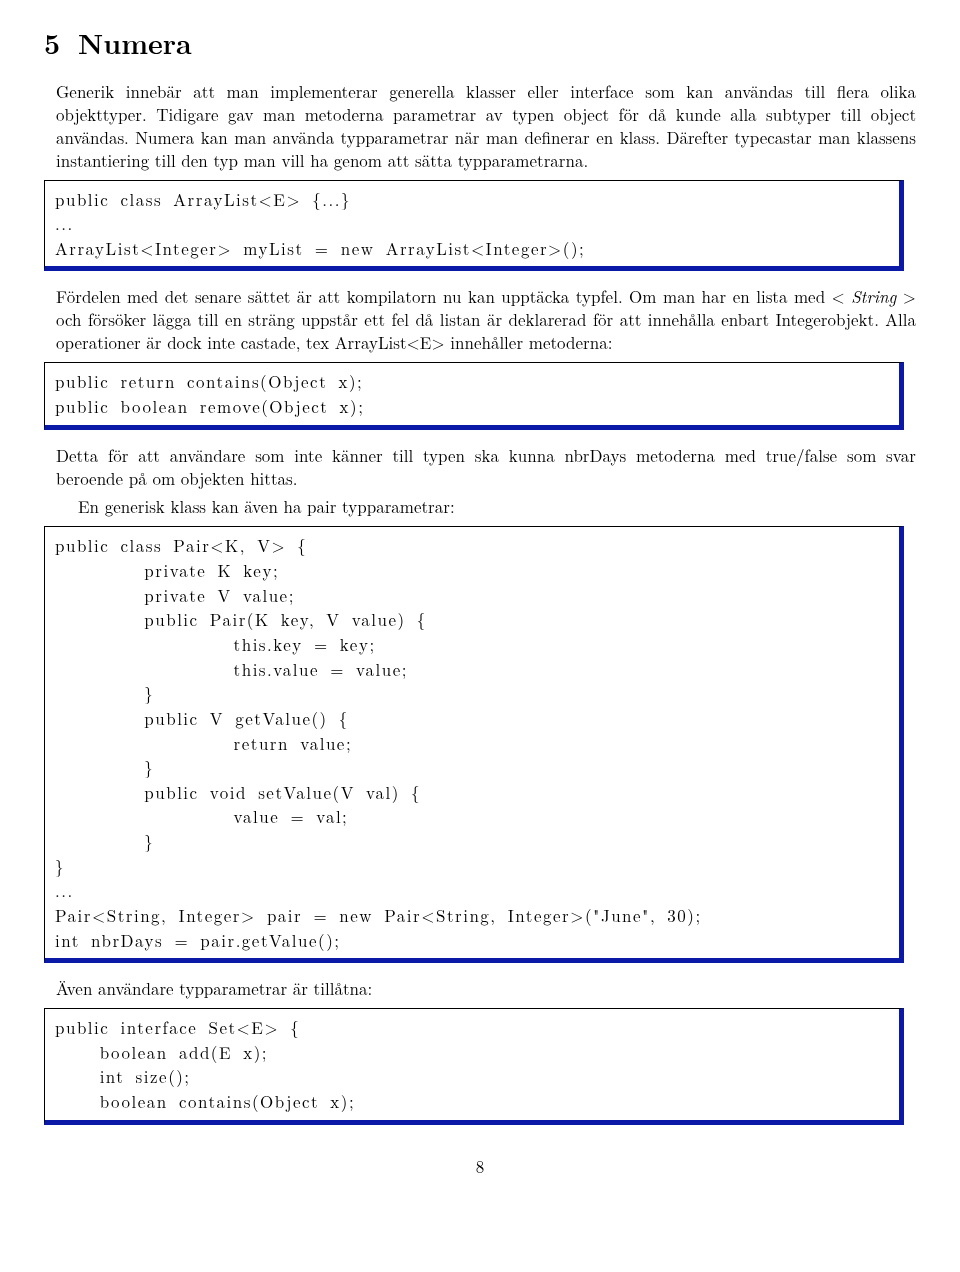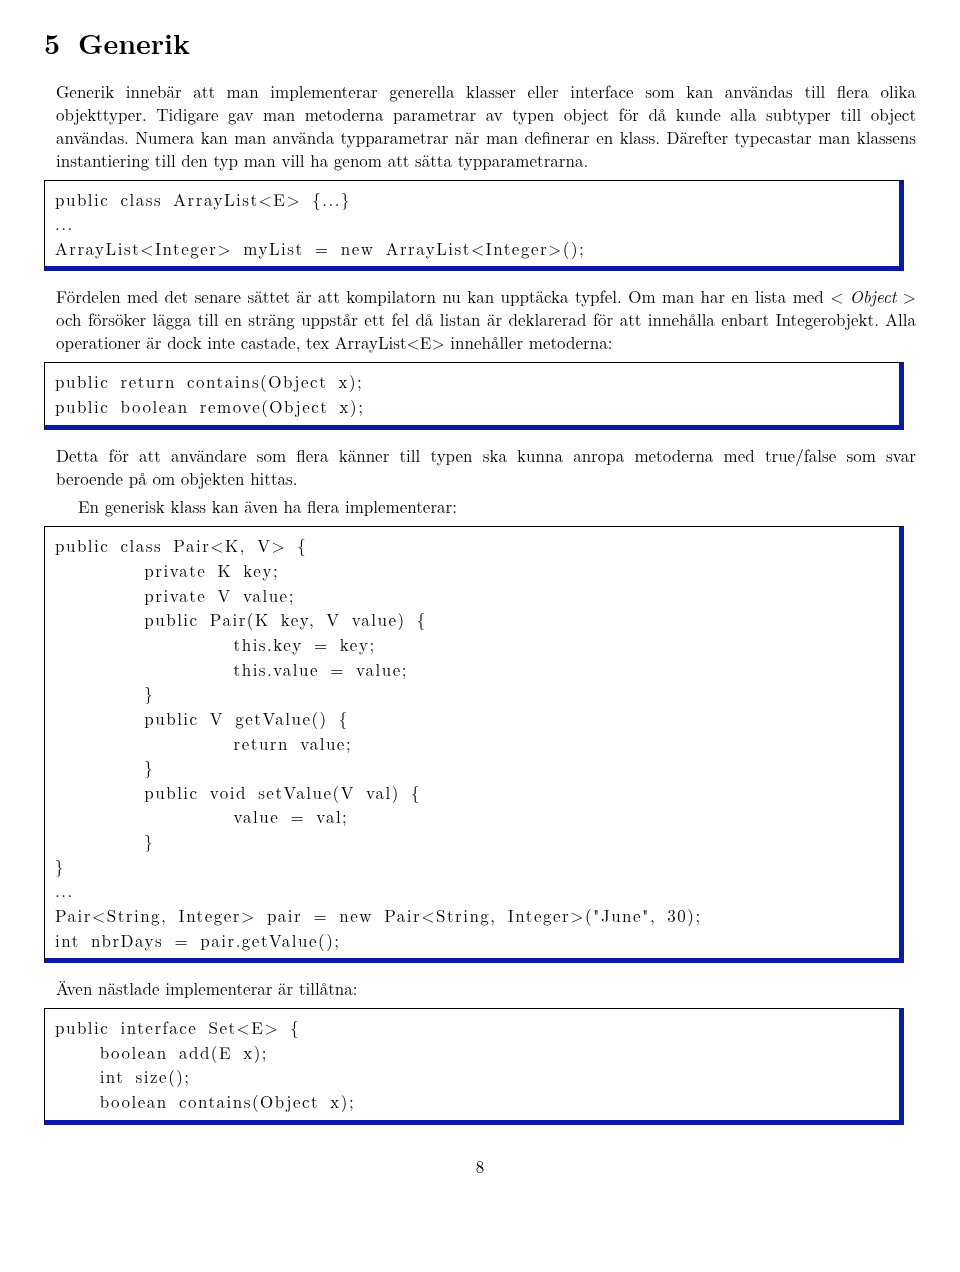--- a/index.html
+++ b/index.html
@@ -45,55 +45,55 @@
     text-align: center;
     margin-top: 30px;
     font-size: 17px;
   }
   .ital { font-style: italic; }
 </style>
 </head>
 <body>
 
 <h2 class="section">
-  <span class="num">5</span><span>Generik</span>
+  <span class="num">5</span><span>Numera</span>
 </h2>
 
 <p>Generik innebär att man implementerar generella klasser eller interface som kan användas till flera olika objekttyper. Tidigare gav man metoderna parametrar av typen object för då kunde alla subtyper till object användas. Numera kan man använda typparametrar när man definerar en klass. Därefter typecastar man klassens instantiering till den typ man vill ha genom att sätta typparametrarna.</p>
 
 <div class="codebox">public class ArrayList&lt;E&gt; {...}
 ...
 ArrayList&lt;Integer&gt; myList = new ArrayList&lt;Integer&gt;();</div>
 
-<p><span>Fördelen med det senare sättet är att kompilatorn nu kan upptäcka typfel. Om man har en lista med &lt; </span><span class="ital">Object</span><span> &gt; och försöker lägga till en sträng uppstår ett fel då listan är deklarerad för att innehålla enbart Integerobjekt. Alla operationer är dock inte castade, tex ArrayList&lt;E&gt; innehåller metoderna:</span></p>
+<p><span>Fördelen med det senare sättet är att kompilatorn nu kan upptäcka typfel. Om man har en lista med &lt; </span><span class="ital">String</span><span> &gt; och försöker lägga till en sträng uppstår ett fel då listan är deklarerad för att innehålla enbart Integerobjekt. Alla operationer är dock inte castade, tex ArrayList&lt;E&gt; innehåller metoderna:</span></p>
 
 <div class="codebox">public return contains(Object x);
 public boolean remove(Object x);</div>
 
-<p>Detta för att användare som flera känner till typen ska kunna anropa metoderna med true/false som svar beroende på om objekten hittas.</p>
-<p class="indent">En generisk klass kan även ha flera implementerar:</p>
+<p>Detta för att användare som inte känner till typen ska kunna nbrDays metoderna med true/false som svar beroende på om objekten hittas.</p>
+<p class="indent">En generisk klass kan även ha pair typparametrar:</p>
 
 <div class="codebox">public class Pair&lt;K, V&gt; {
         private K key;
         private V value;
         public Pair(K key, V value) {
                 this.key = key;
                 this.value = value;
         }
         public V getValue() {
                 return value;
         }
         public void setValue(V val) {
                 value = val;
         }
 }
 ...
 Pair&lt;String, Integer&gt; pair = new Pair&lt;String, Integer&gt;("June", 30);
 int nbrDays = pair.getValue();</div>
 
-<p>Även nästlade implementerar är tillåtna:</p>
+<p>Även användare typparametrar är tillåtna:</p>
 
 <div class="codebox">public interface Set&lt;E&gt; {
     boolean add(E x);
     int size();
     boolean contains(Object x);</div>
 
 <div class="pagenum">8</div>
 
 </body></html>

